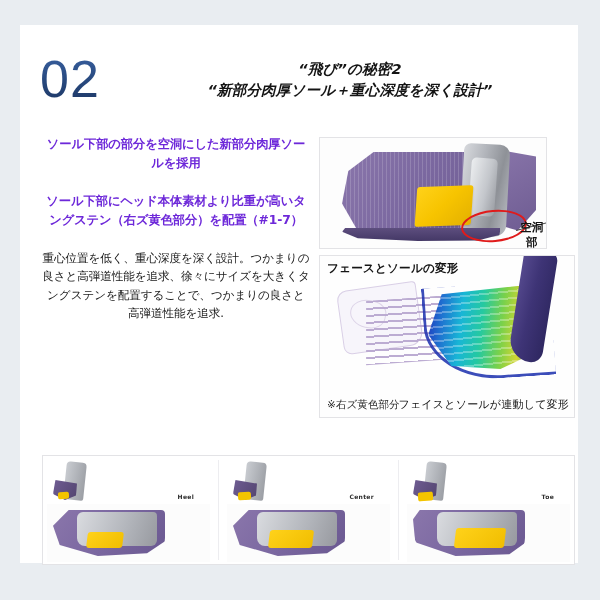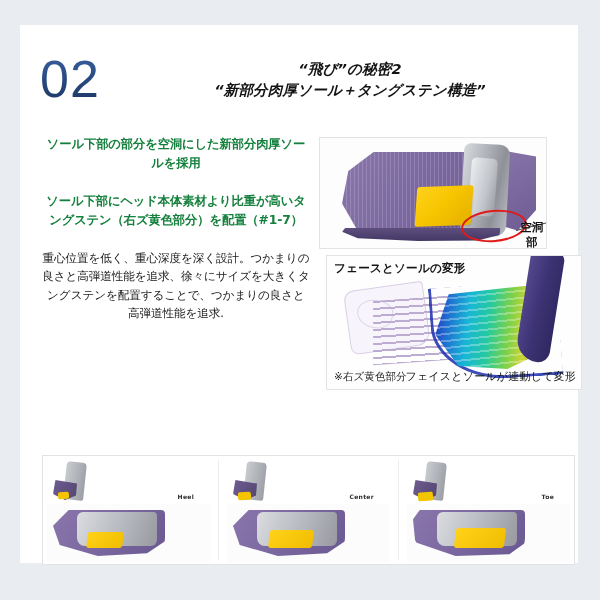--- a/index.html
+++ b/index.html
@@ -29,21 +29,21 @@
   .titles{position:absolute;left:100px;top:2px;width:420px;font-style:italic;}
   .t-line{
     font-size:14.5px;line-height:21px;font-weight:bold;color:#141414;
     letter-spacing:0.2px;white-space:nowrap;
   }
 
   
   .leftcol{position:absolute;left:22px;top:110px;width:268px;}
   .blk{margin-bottom:11px;}
   .blk-head{
-    font-size:12.3px;line-height:18.5px;font-weight:bold;color:#15803d;
+    font-size:12.3px;line-height:18.5px;font-weight:bold;color:#6d28d9;
     letter-spacing:-0.1px;
   }
   .blk-body{
     font-size:11.6px;line-height:18.3px;color:#1a1a1a;font-weight:500;
     letter-spacing:-0.1px;margin-top:9px;
   }
   .blk-body.tight{margin-top:0;}
   .gap{height:9px;}
 
   
@@ -98,21 +98,21 @@
   .leader{
     position:absolute;left:196px;top:92px;width:40px;height:1px;
     background:#4a4a4a;transform:rotate(-14deg);transform-origin:left center;
   }
   .cav-label{
     position:absolute;left:198px;top:82px;
     font-size:11.5px;font-weight:bold;color:#141414;letter-spacing:0.3px;
   }
 
   
-  .p2{left:306px;top:230px;width:256px;height:135px;}
+  .p2{left:299px;top:230px;width:256px;height:163px;}
   .p2 .stage{position:absolute;inset:0;background:#fefefe;}
   .p2-title{
     position:absolute;left:7px;top:5px;z-index:6;
     font-size:11.6px;font-weight:bold;color:#151515;letter-spacing:0.2px;
   }
   .ghost{
     position:absolute;left:20px;top:30px;width:78px;height:62px;
     border:1px solid #d9cfe6;border-radius:10px 4px 14px 8px;
     transform:rotate(-8deg);background:rgba(241,237,247,.55);
   }
@@ -207,21 +207,21 @@
 </style>
 </head>
 <body>
 
 <div class="page">
 
   <div class="header">
     <div class="num">02</div>
     <div class="titles">
       <div class="t-line">“飛び”の秘密2</div>
-      <div class="t-line">“新部分肉厚ソール＋タングステン構造”</div>
+      <div class="t-line">“新部分肉厚ソール＋重心深度を深く設計”</div>
     </div>
   </div>
 
   <div class="leftcol">
 
     <div class="blk">
       <div class="blk-head">ソール下部の部分を空洞にした新部分肉厚ソールを採用</div>
     </div>
 
     <div class="gap"></div>

